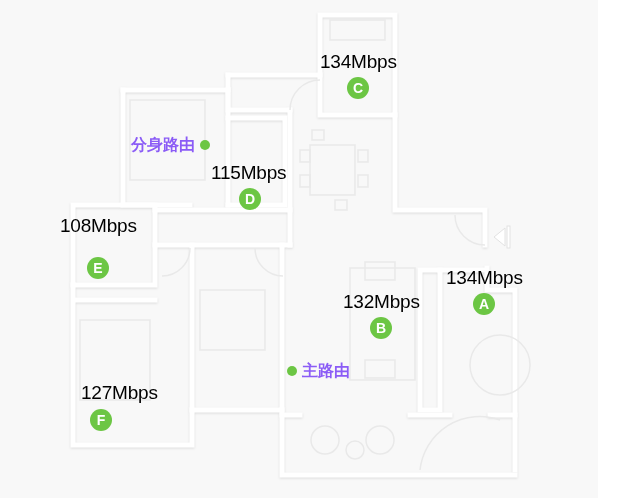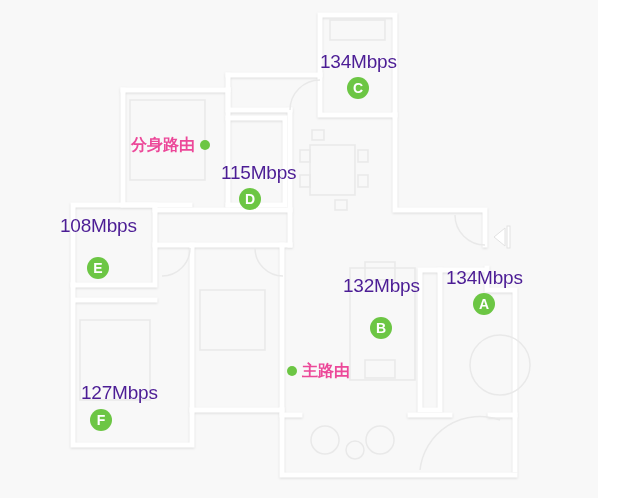--- a/index.html
+++ b/index.html
@@ -7,30 +7,30 @@
       width: 640px; height: 498px; overflow: hidden; position: relative;
       background: #ffffff;
       font-family: "Liberation Sans", "DejaVu Sans", sans-serif;
     }
     .panel {
       position: absolute; left: 0; top: 0; width: 598px; height: 498px;
       background: #f8f8f8;
     }
     svg.plan { position: absolute; left: 0; top: 0; }
     .speed {
-      position: absolute; color: #4c1d95; font-size: 19px; line-height: 19px;
+      position: absolute; color: #000000; font-size: 19px; line-height: 19px;
       white-space: nowrap; letter-spacing: -0.2px;
     }
     .marker {
       position: absolute; width: 22px; height: 22px; border-radius: 50%;
       background: #6cc644; color: #fff; font-weight: bold; font-size: 14px;
       text-align: center; line-height: 22px;
     }
     .router {
-      position: absolute; color: #ec4899; font-size: 16px; font-weight: bold;
+      position: absolute; color: #8b5cf6; font-size: 16px; font-weight: bold;
       line-height: 18px; white-space: nowrap; display: flex; align-items: center; gap: 5px;
     }
     .dot { width: 10px; height: 10px; border-radius: 50%; background: #6cc644; display: inline-block; }
   </style>
 </head>
 <body>
 
 <div class="panel"></div>
 
 <svg class="plan" width="640" height="498" viewBox="0 0 640 498">
@@ -109,30 +109,30 @@
 </svg>
 
 <div class="speed" style="left:320px;top:52px;">134Mbps</div>
 <div class="marker" style="left:347px;top:77px;">C</div>
 
 <div class="router" style="left:131px;top:136px;">
   <span>分身路由</span>
   <span class="dot"></span>
 </div>
 
-<div class="speed" style="left:211px;top:163px;margin-left:10px;">115Mbps</div>
+<div class="speed" style="left:211px;top:163px;">115Mbps</div>
 <div class="marker" style="left:239px;top:188px;">D</div>
 
 <div class="speed" style="left:60px;top:216px;">108Mbps</div>
 <div class="marker" style="left:87px;top:257px;">E</div>
 
 <div class="speed" style="left:446px;top:268px;">134Mbps</div>
 <div class="marker" style="left:473px;top:293px;">A</div>
 
-<div class="speed" style="left:343px;top:276px;">132Mbps</div>
+<div class="speed" style="left:343px;top:292px;">132Mbps</div>
 <div class="marker" style="left:370px;top:317px;">B</div>
 
 <div class="router" style="left:287px;top:362px;">
   <span class="dot"></span>
   <span>主路由</span>
 </div>
 
 <div class="speed" style="left:81px;top:383px;">127Mbps</div>
 <div class="marker" style="left:90px;top:409px;">F</div>
 

